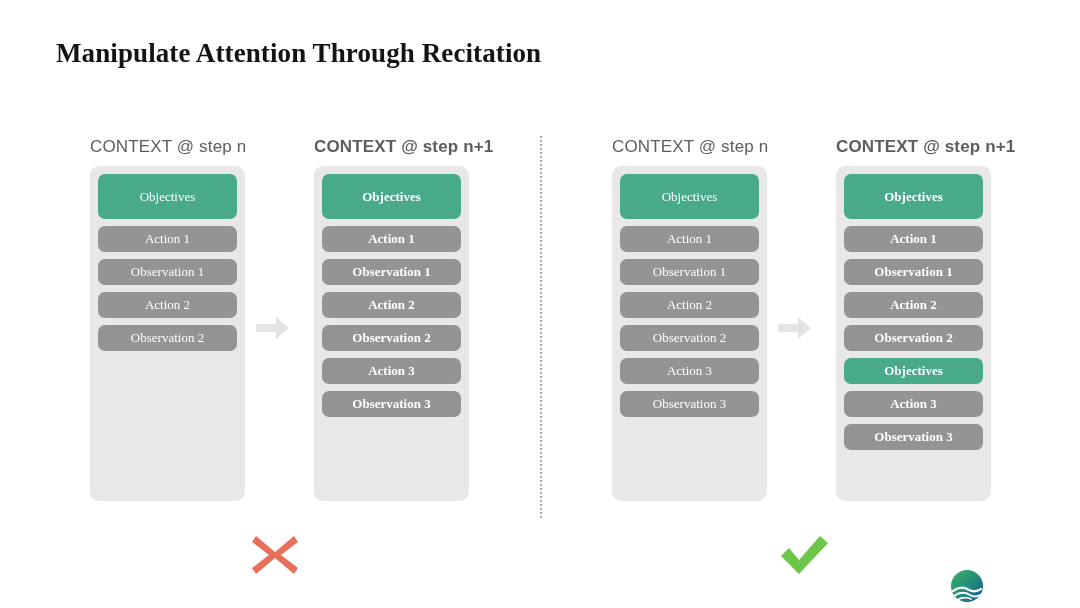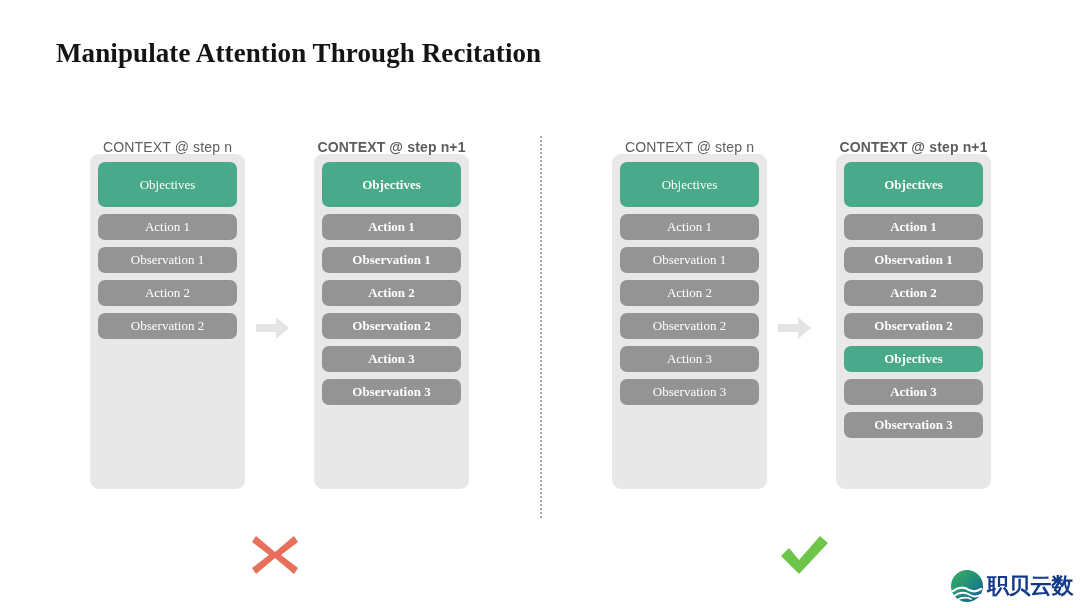--- a/index.html
+++ b/index.html
@@ -49,31 +49,31 @@
   .column {
     position: absolute;
     top: 0;
     width: 155px;
   }
   .column.c1 { left: 14px;  }
   .column.c2 { left: 238px; font-weight: bold; }
 
   .col-header {
     font-family: "Liberation Sans", sans-serif;
-    font-size: 14px;
+    font-size: 17px;
     color: #5d5d5d;
     text-align: center;
     letter-spacing: 0.15px;
     height: 14px;
     line-height: 14px;
     white-space: nowrap;
   }
 
   .context-box {
-    margin-top: 0;
+    margin-top: 12px;
     background: #e8e8e8;
     border-radius: 9px;
     height: 335px;
     padding: 8px 8px 0 8px;
     box-sizing: border-box;
   }
 
   .chip {
     border-radius: 7px;
     color: #ffffff;
@@ -253,14 +253,13 @@
           <stop offset="50%" stop-color="#1f8f79"></stop>
           <stop offset="100%" stop-color="#15539c"></stop>
         </linearGradient>
       </defs>
       <circle cx="17" cy="17" r="16" fill="url(#lg)"></circle>
       <path d="M3 22 Q11 16 19 21 Q25 24 31 20" stroke="#ffffff" stroke-width="2.2" fill="none" stroke-linecap="round"></path>
       <path d="M4 27 Q12 21 20 26 Q25 29 30 26" stroke="#ffffff" stroke-width="2" fill="none" stroke-linecap="round"></path>
       <path d="M7 31 Q14 27 21 30" stroke="#ffffff" stroke-width="1.7" fill="none" stroke-linecap="round"></path>
     </svg>
   </div>
-  <div class="logo-text">职贝云数</div>
 </div>
 
 </body></html>

